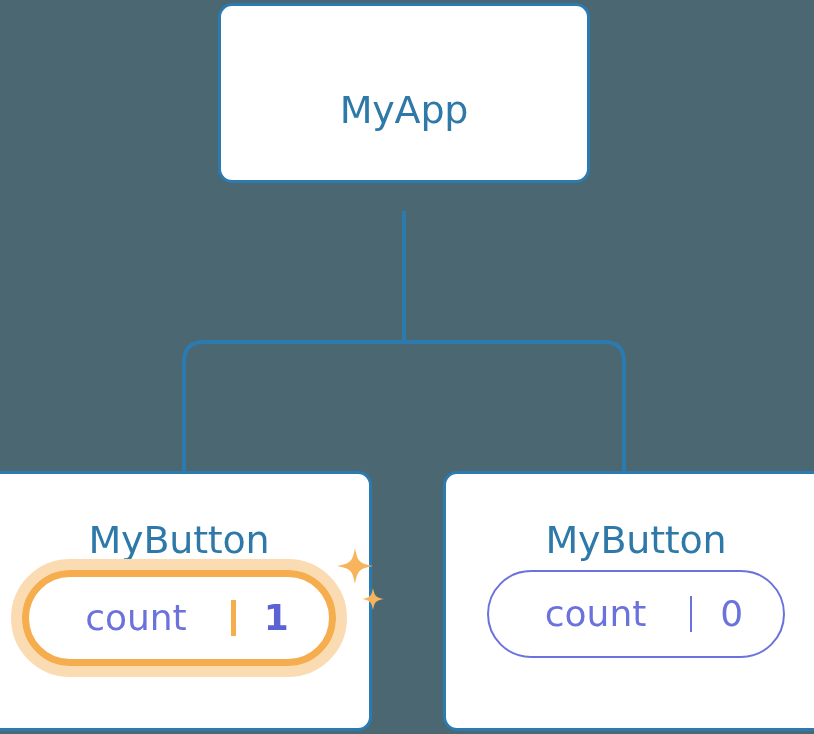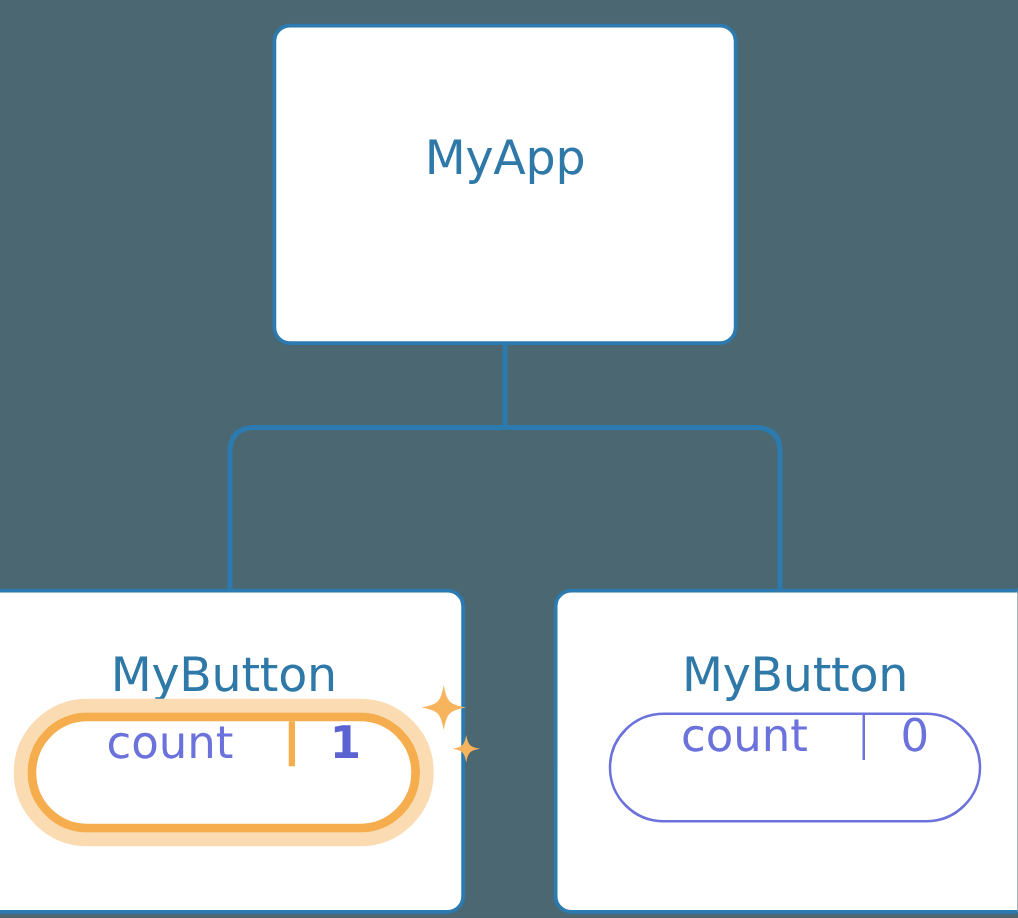--- a/index.html
+++ b/index.html
@@ -32,23 +32,23 @@
   
   .card {
     position: absolute;
     background: #ffffff;
     border: 3px solid #2b7ab0;
     border-radius: 14px;
     box-sizing: border-box;
   }
   .card-root {
     left: 218px;
-    top: 19px;
+    top: 3px;
     width: 372px;
-    height: 257px;
+    height: 180px;
   }
   .card-child-left {
     left: -14px;
     top: 471px;
     width: 386px;
     height: 260px;
   }
   .card-child-right {
     left: 443px;
     top: 471px;
@@ -85,21 +85,21 @@
     justify-content: center;
   }
   .pill-area {
     position: relative;
     display: inline-block;
   }
 
   .pill {
     position: relative;
     display: flex;
-    align-items: flex-start;
+    align-items: center;
     height: 88px;
     border: 2px solid #6b72dc;
     border-radius: 999px;
     background: #ffffff;
     box-sizing: border-box;
     z-index: 2;
     gap: 14px;
   }
   .pill-key,
   .pill-val {

